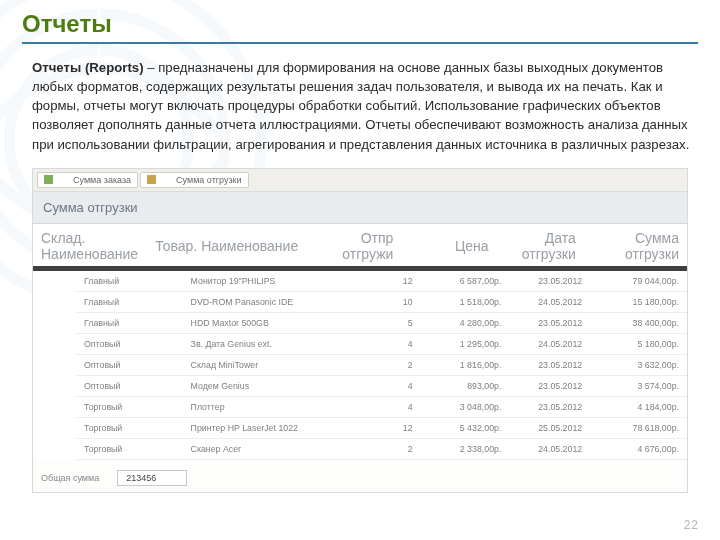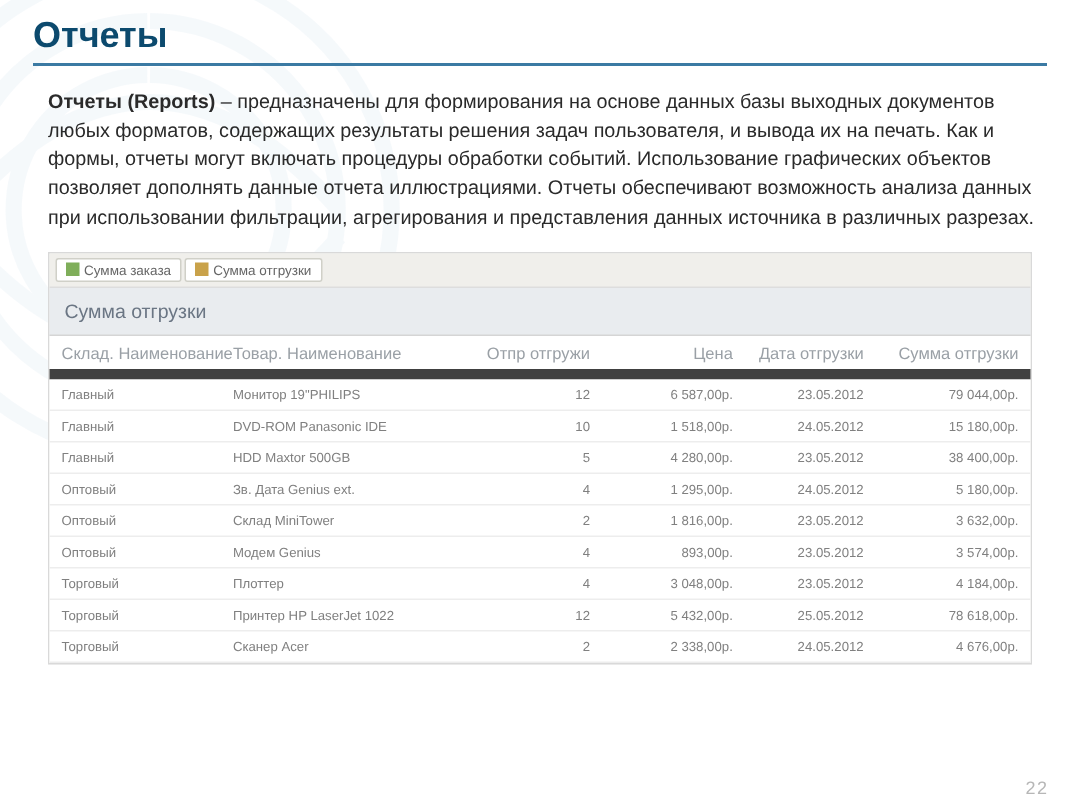--- a/index.html
+++ b/index.html
@@ -11,21 +11,21 @@
     overflow: hidden;
   }
   .bg-swirl {
     position: absolute; left: -80px; top: -40px;
     width: 360px; height: 360px;
     opacity: 0.06;
     pointer-events: none;
   }
   .page { position: relative; padding: 10px 22px 0 22px; }
   .title {
-    color: #0c4a6e;
+    color: #4d7c0f;
     font-size: 24px;
     font-weight: bold;
     padding-bottom: 4px;
   }
   .title-rule { height: 2px; background: #3b7aa3; margin-bottom: 14px; }
   .body-text {
     font-size: 13.2px;
     line-height: 1.45;
     color: #2a2a2a;
     padding: 0 4px 10px 10px;
@@ -38,21 +38,21 @@
     font-size: 9px;
     color: #666;
   }
   .tabs {
     display: flex; gap: 2px;
     padding: 3px 4px;
     background: #f0efeb;
     border-bottom: 1px solid #ddd;
   }
   .tab {
-    display: flex; align-items: center; gap: 3px;
+    display: flex; align-items: center; gap: 20px;
     padding: 2px 6px;
     background: #fff;
     border: 1px solid #d0d0c8;
     border-radius: 2px;
   }
   .tab-icon { width: 9px; height: 9px; background: #7fae5a; display: inline-block; }
   .tab-icon.alt { background: #c9a24a; }
   .report-title-bar {
     background: #e9ecef;
     color: #6b7684;
@@ -61,38 +61,39 @@
     border-bottom: 1px solid #d5d5d5;
   }
   .grid-head, .grid-row {
     display: grid;
     grid-template-columns: 1.2fr 1.6fr 0.9fr 1fr 1fr 1fr;
     align-items: center;
   }
   .grid-head {
     background: #fff;
     color: #9aa0a6;
-    font-size: 11px;
+    font-size: 14px;
     padding: 6px 8px 4px 8px;
-    border-bottom: 7px solid #404040;
+    border-bottom: 5px solid #404040;
   }
   .grid-head div:nth-child(3),
   .grid-head div:nth-child(4),
   .grid-head div:nth-child(6),
   .grid-row div:nth-child(3),
   .grid-row div:nth-child(4),
   .grid-row div:nth-child(6) { text-align: right; }
   .grid-head div:nth-child(5),
   .grid-row div:nth-child(5) { text-align: right; padding-right: 8px; }
   .grid-body { background: #fff; }
   .grid-row {
     padding: 5px 8px;
     border-bottom: 1px solid #ededed;
     color: #808080;
     font-size: 8.8px;
+    margin-left: 43px;
   }
   .totals {
     display: flex; align-items: center; gap: 18px;
     padding: 10px 8px 6px 8px;
     background: #fdfdfc;
     color: #888;
     font-size: 9px;
   }
   .totals .box {
     border: 1px solid #c8c8c8;
@@ -222,16 +223,20 @@
         <div class="grid-row">
           <div>Торговый</div>
           <div>Сканер Acer</div>
           <div>2</div>
           <div>2 338,00р.</div>
           <div>24.05.2012</div>
           <div>4 676,00р.</div>
         </div>
       </div>
 
+    <div class="totals">
+      <span>Общая сумма</span>
+      <span class="box">213456</span>
+    </div>
   </div>
 </div>
 
 <div class="pagenum">22</div>
 
 </body></html>

